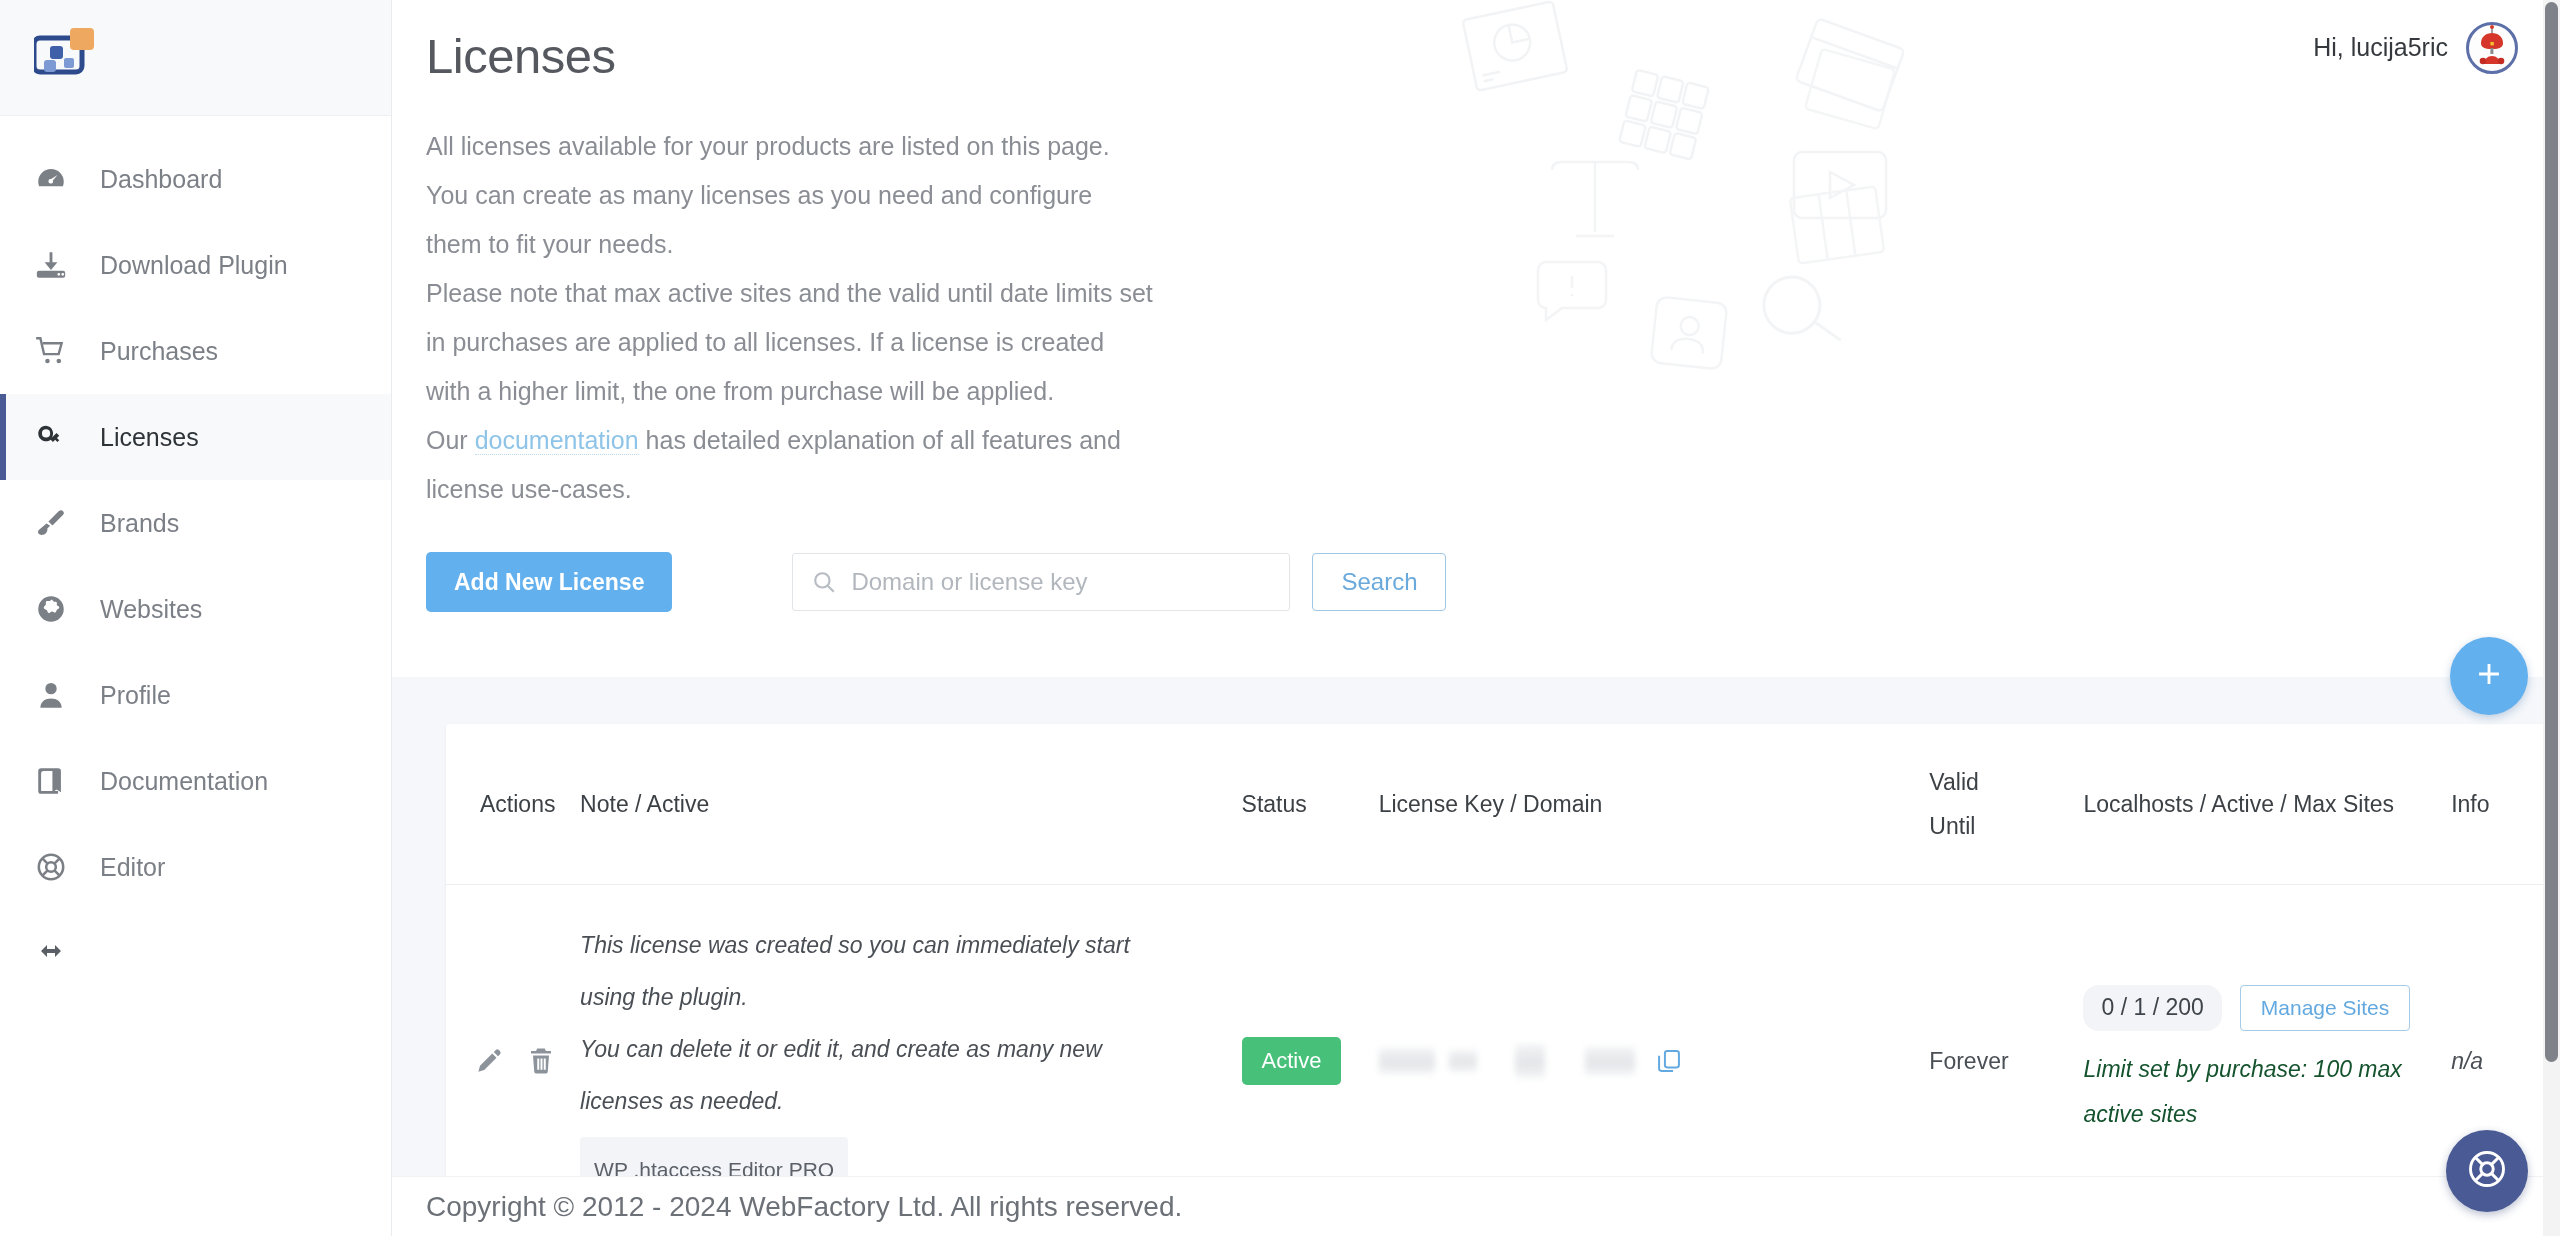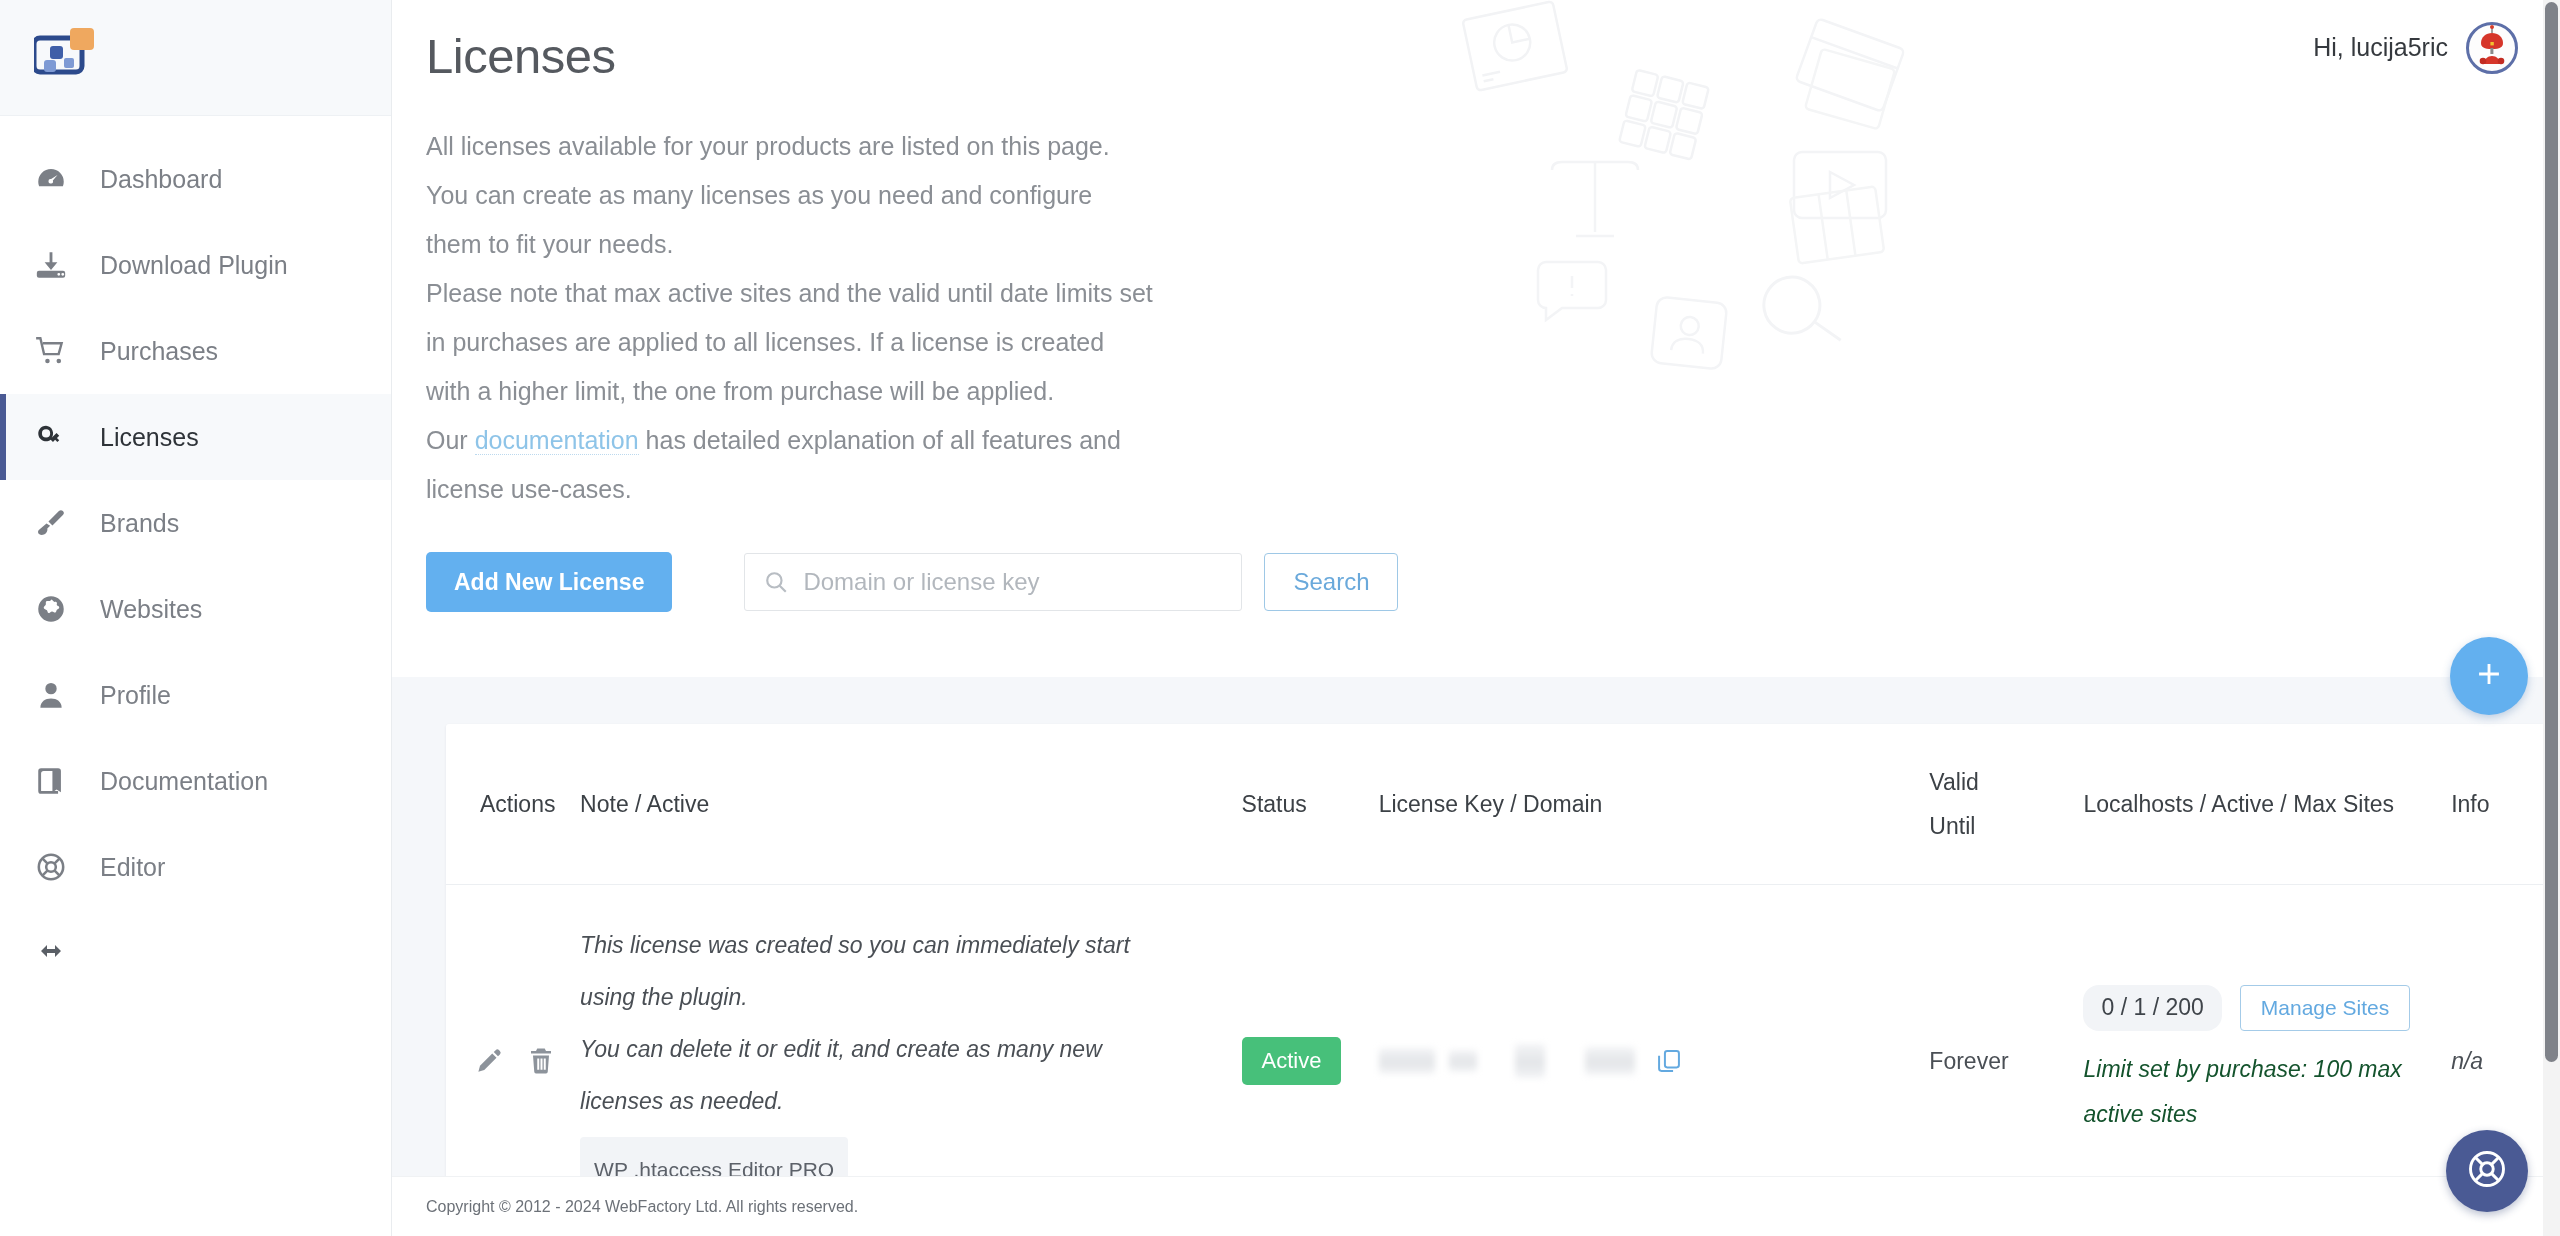--- a/index.html
+++ b/index.html
@@ -169,21 +169,21 @@
     font-size: 23px;
     font-weight: bold;
     padding: 0 28px;
     height: 60px;
     line-height: 60px;
     cursor: pointer;
     font-family: "Liberation Sans", sans-serif;
   }
   .search-wrap {
     position: relative;
-    margin-left: 72px;
+    margin-left: 120px;
     display: flex;
     align-items: center;
   }
   .search-box {
     width: 498px;
     height: 58px;
     border: 1px solid #e2e5e8;
     border-radius: 3px;
     background: #ffffff;
     display: flex;
@@ -354,21 +354,21 @@
 
   
   .footer {
     position: absolute;
     left: 0; right: 0; bottom: 0;
     height: 60px;
     background: #ffffff;
     display: flex;
     align-items: center;
     padding-left: 34px;
-    font-size: 16px;
+    font-size: 28px;
     color: #6c7178;
     z-index: 10;
     border-top: 1px solid #f0f2f4;
   }
 
   
   .scroll-track {
     position: absolute;
     right: 0; top: 0; bottom: 0;
     width: 17px;

